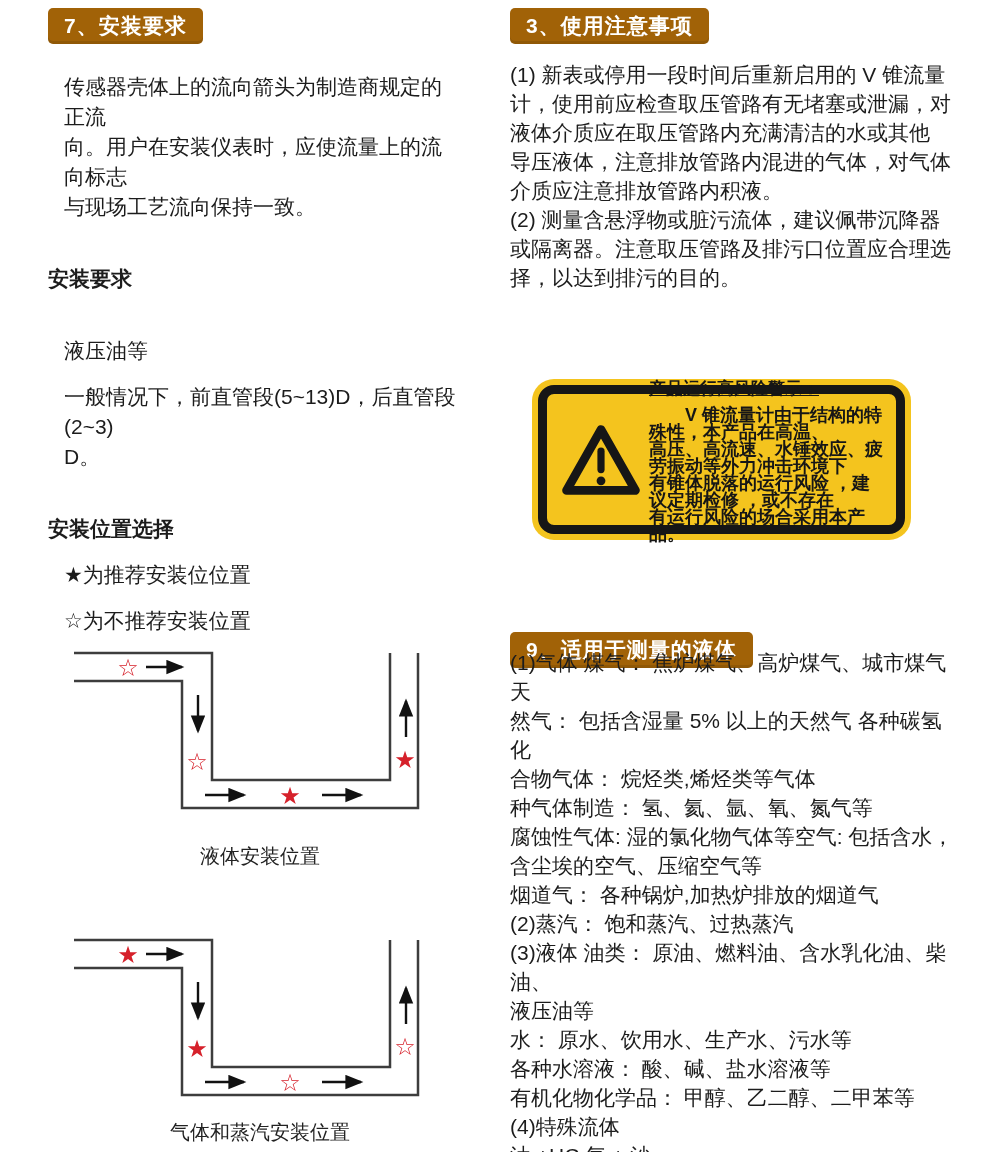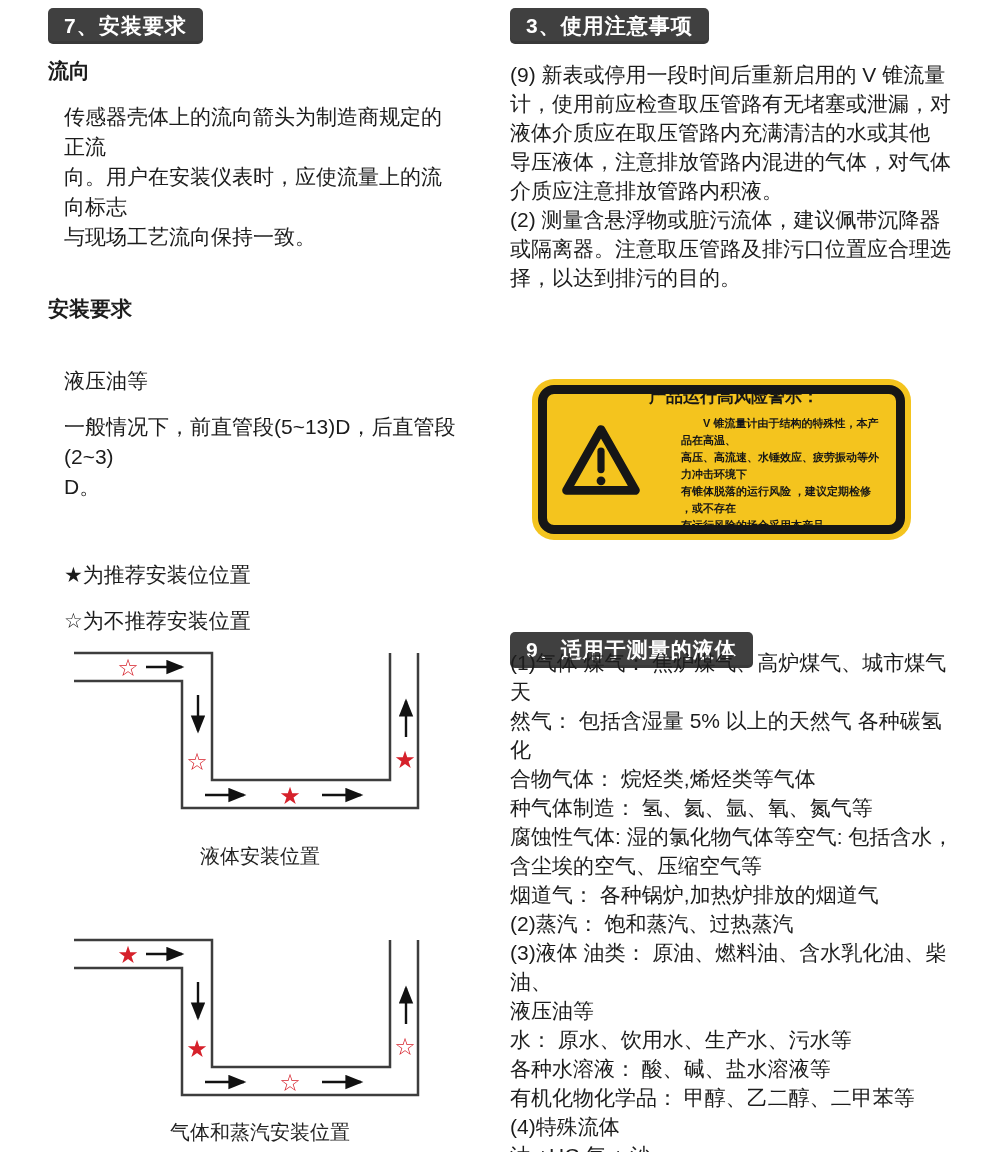--- a/index.html
+++ b/index.html
@@ -1,72 +1,72 @@
 <!DOCTYPE html>
 <html><head>
 <meta charset="utf-8">
 <style>
   html,body{margin:0;padding:0;background:#ffffff;}
   .page{
     position:relative;width:1000px;height:1152px;background:#ffffff;overflow:hidden;
     font-family:"Liberation Sans","DejaVu Sans",sans-serif;color:#1c1c1c;
   }
   .badge{
-    position:absolute;background:#404040;color:#ffffff;font-weight:bold;
+    position:absolute;background:#a16207;color:#ffffff;font-weight:bold;
     font-size:21px;line-height:36px;padding:0 16px;border-radius:5px;
     box-shadow:inset 0 -3px 0 rgba(0,0,0,0.10);letter-spacing:1px;white-space:nowrap;
   }
   .badge-7{left:48px;top:8px;}
   .badge-8{left:510px;top:8px;}
   .badge-9{left:510px;top:632px;}
   .prelines{white-space:pre-line;}
   .left-text{position:absolute;left:48px;top:56px;width:428px;font-size:21px;line-height:30px;}
   .left-text h3{font-size:21px;line-height:30px;margin:0;padding:0;font-weight:bold;}
   .left-text p{margin:16px;padding:0;}
   .gap{height:26px;}
   .right-text{position:absolute;left:510px;top:60px;width:445px;font-size:21px;line-height:29px;}
   .liquids{position:absolute;left:510px;top:648px;width:452px;font-size:21px;line-height:29px;}
   .warnbox{
     position:absolute;left:538px;top:385px;width:349px;height:131px;
     background:#F4C41E;border:9px solid #161616;border-radius:16px;
     box-shadow:0 0 0 6px #F4C41E;display:flex;align-items:center;
   }
   .warn-icon{width:80px;flex:none;margin:0 8px 0 14px;}
   .warn-text{flex:1;padding-right:12px;}
-  .warn-title{font-size:17px;font-weight:bold;margin-bottom:7px;color:#161616;}
-  .warn-body{font-size:11px;font-weight:bold;line-height:17px;color:#161616;margin-left:32px;}
+  .warn-title{font-size:17px;font-weight:bold;margin-bottom:7px;color:#161616;text-decoration:underline;}
+  .warn-body{font-size:18px;font-weight:bold;line-height:17px;color:#161616;}
   .diagram{position:absolute;left:50px;width:420px;height:200px;}
   .d1{top:645px;}
   .d2{top:932px;}
   .caption{position:absolute;left:50px;width:420px;text-align:center;font-size:20px;color:#222;font-family:Liberation Serif, serif;}
   .c1{top:843px;}
   .c2{top:1119px;}
   .pipe{stroke:#3d3d3d;stroke-width:2.5;fill:none;}
   .flow-arrow{stroke:#111;stroke-width:2.4;}
   .star{font-size:24px;fill:#D6212B;font-family:"DejaVu Sans",sans-serif;}
 </style>
 </head>
 <body>
 
 <div class="page">
 
   <div class="badge badge-7">7、安装要求</div>
 
   <div class="left-text">
-    <h3>流向</h3>
     <p class="prelines">传感器壳体上的流向箭头为制造商规定的正流
 向。用户在安装仪表时，应使流量上的流向标志
 与现场工艺流向保持一致。</p>
     <div class="gap"></div>
     <h3>安装要求</h3>
     <div class="gap"></div>
     <p>液压油等</p>
     <p class="prelines">一般情况下，前直管段(5~13)D，后直管段(2~3)
 D。</p>
     <div class="gap"></div>
+    <h3>安装位置选择</h3>
     <p>★为推荐安装位位置</p>
     <p>☆为不推荐安装位置</p>
   </div>
 
   <svg class="diagram d1" viewBox="0 0 420 200">
     <defs>
       <marker id="arrowL" markerWidth="9" markerHeight="8" refX="6.5" refY="3" orient="auto">
         <path d="M0,0 L7.5,3 L0,6 z" fill="#111"></path>
       </marker>
     </defs>
@@ -98,21 +98,21 @@
     <line class="flow-arrow" x1="272" y1="150" x2="311" y2="150" marker-end="url(#arrowG)"></line>
     <line class="flow-arrow" x1="356" y1="92" x2="356" y2="56" marker-end="url(#arrowG)"></line>
     <text class="star" x="78" y="31" text-anchor="middle">★</text>
     <text class="star" x="147" y="125" text-anchor="middle">★</text>
     <text class="star" x="240" y="159" text-anchor="middle">☆</text>
     <text class="star" x="355" y="123" text-anchor="middle">☆</text>
   </svg>
   <div class="caption c2">气体和蒸汽安装位置</div>
 
   <div class="badge badge-8">3、使用注意事项</div>
-  <div class="right-text prelines">(9) 新表或停用一段时间后重新启用的 V 锥流量
+  <div class="right-text prelines">(1) 新表或停用一段时间后重新启用的 V 锥流量
 计，使用前应检查取压管路有无堵塞或泄漏，对
 液体介质应在取压管路内充满清洁的水或其他
 导压液体，注意排放管路内混进的气体，对气体
 介质应注意排放管路内积液。
 (2) 测量含悬浮物或脏污流体，建议佩带沉降器
 或隔离器。注意取压管路及排污口位置应合理选
 择，以达到排污的目的。</div>
 
   <div class="warnbox">
     <svg class="warn-icon" viewBox="0 0 100 90">

